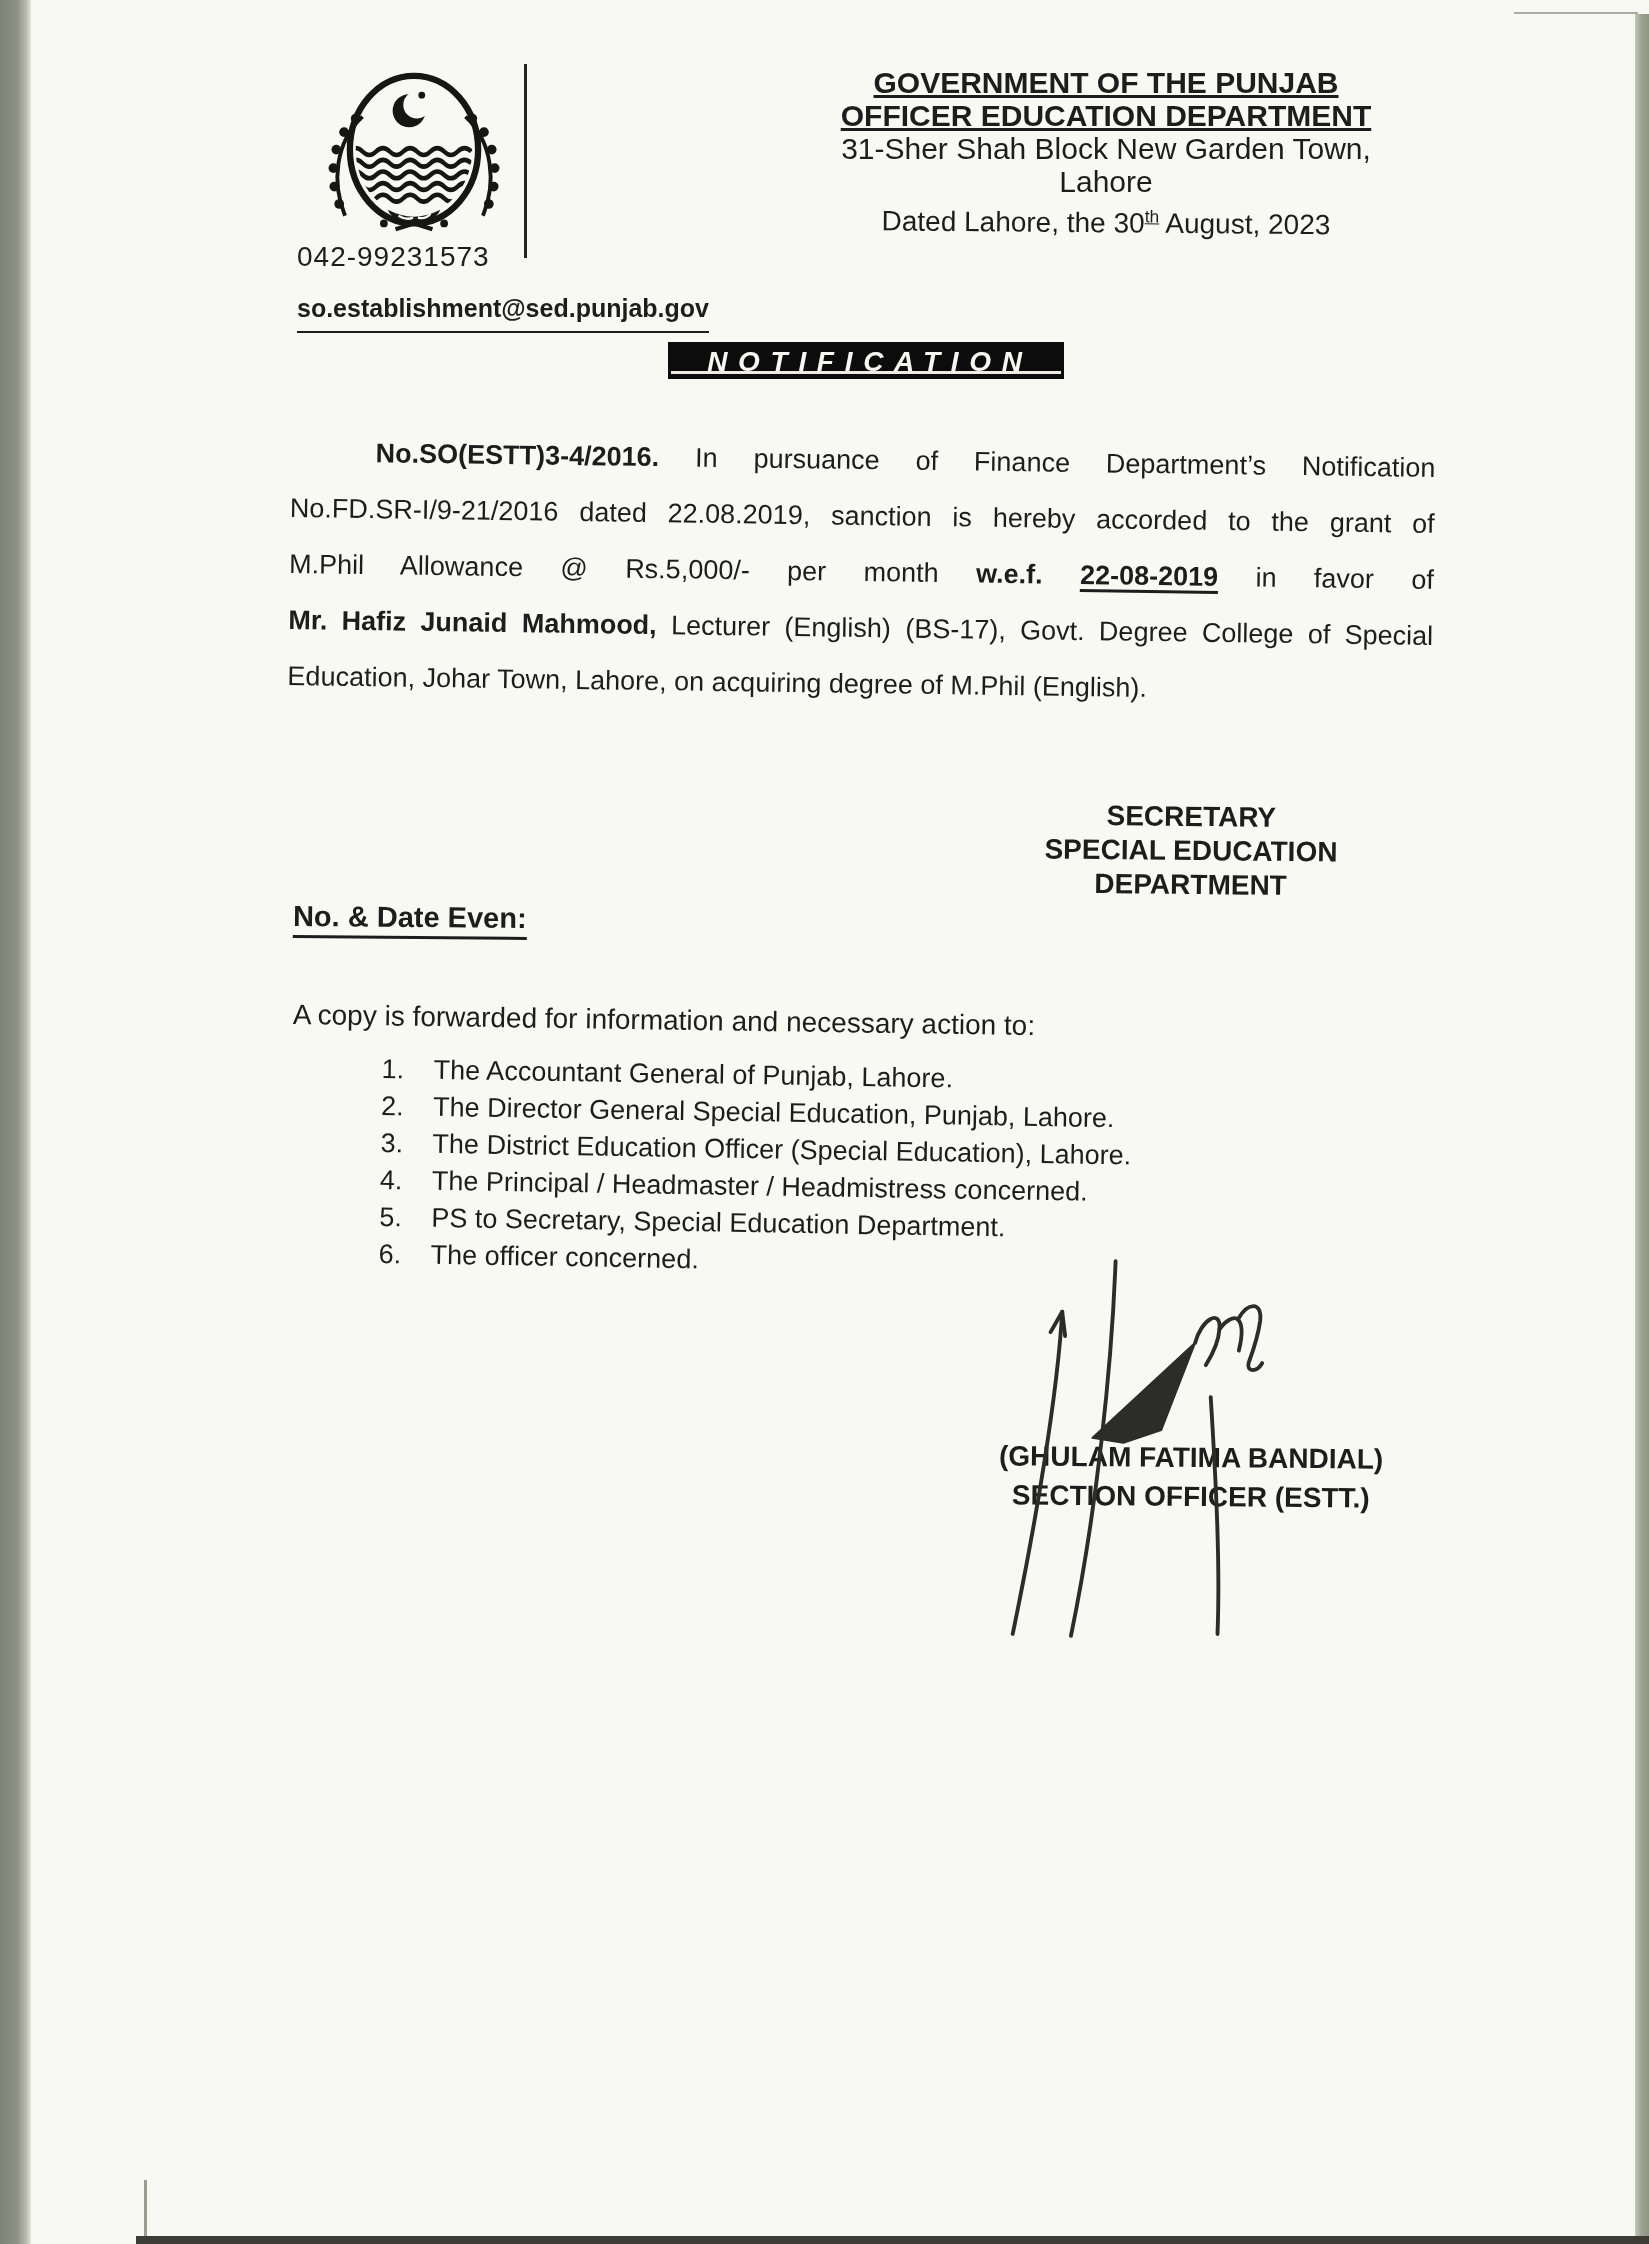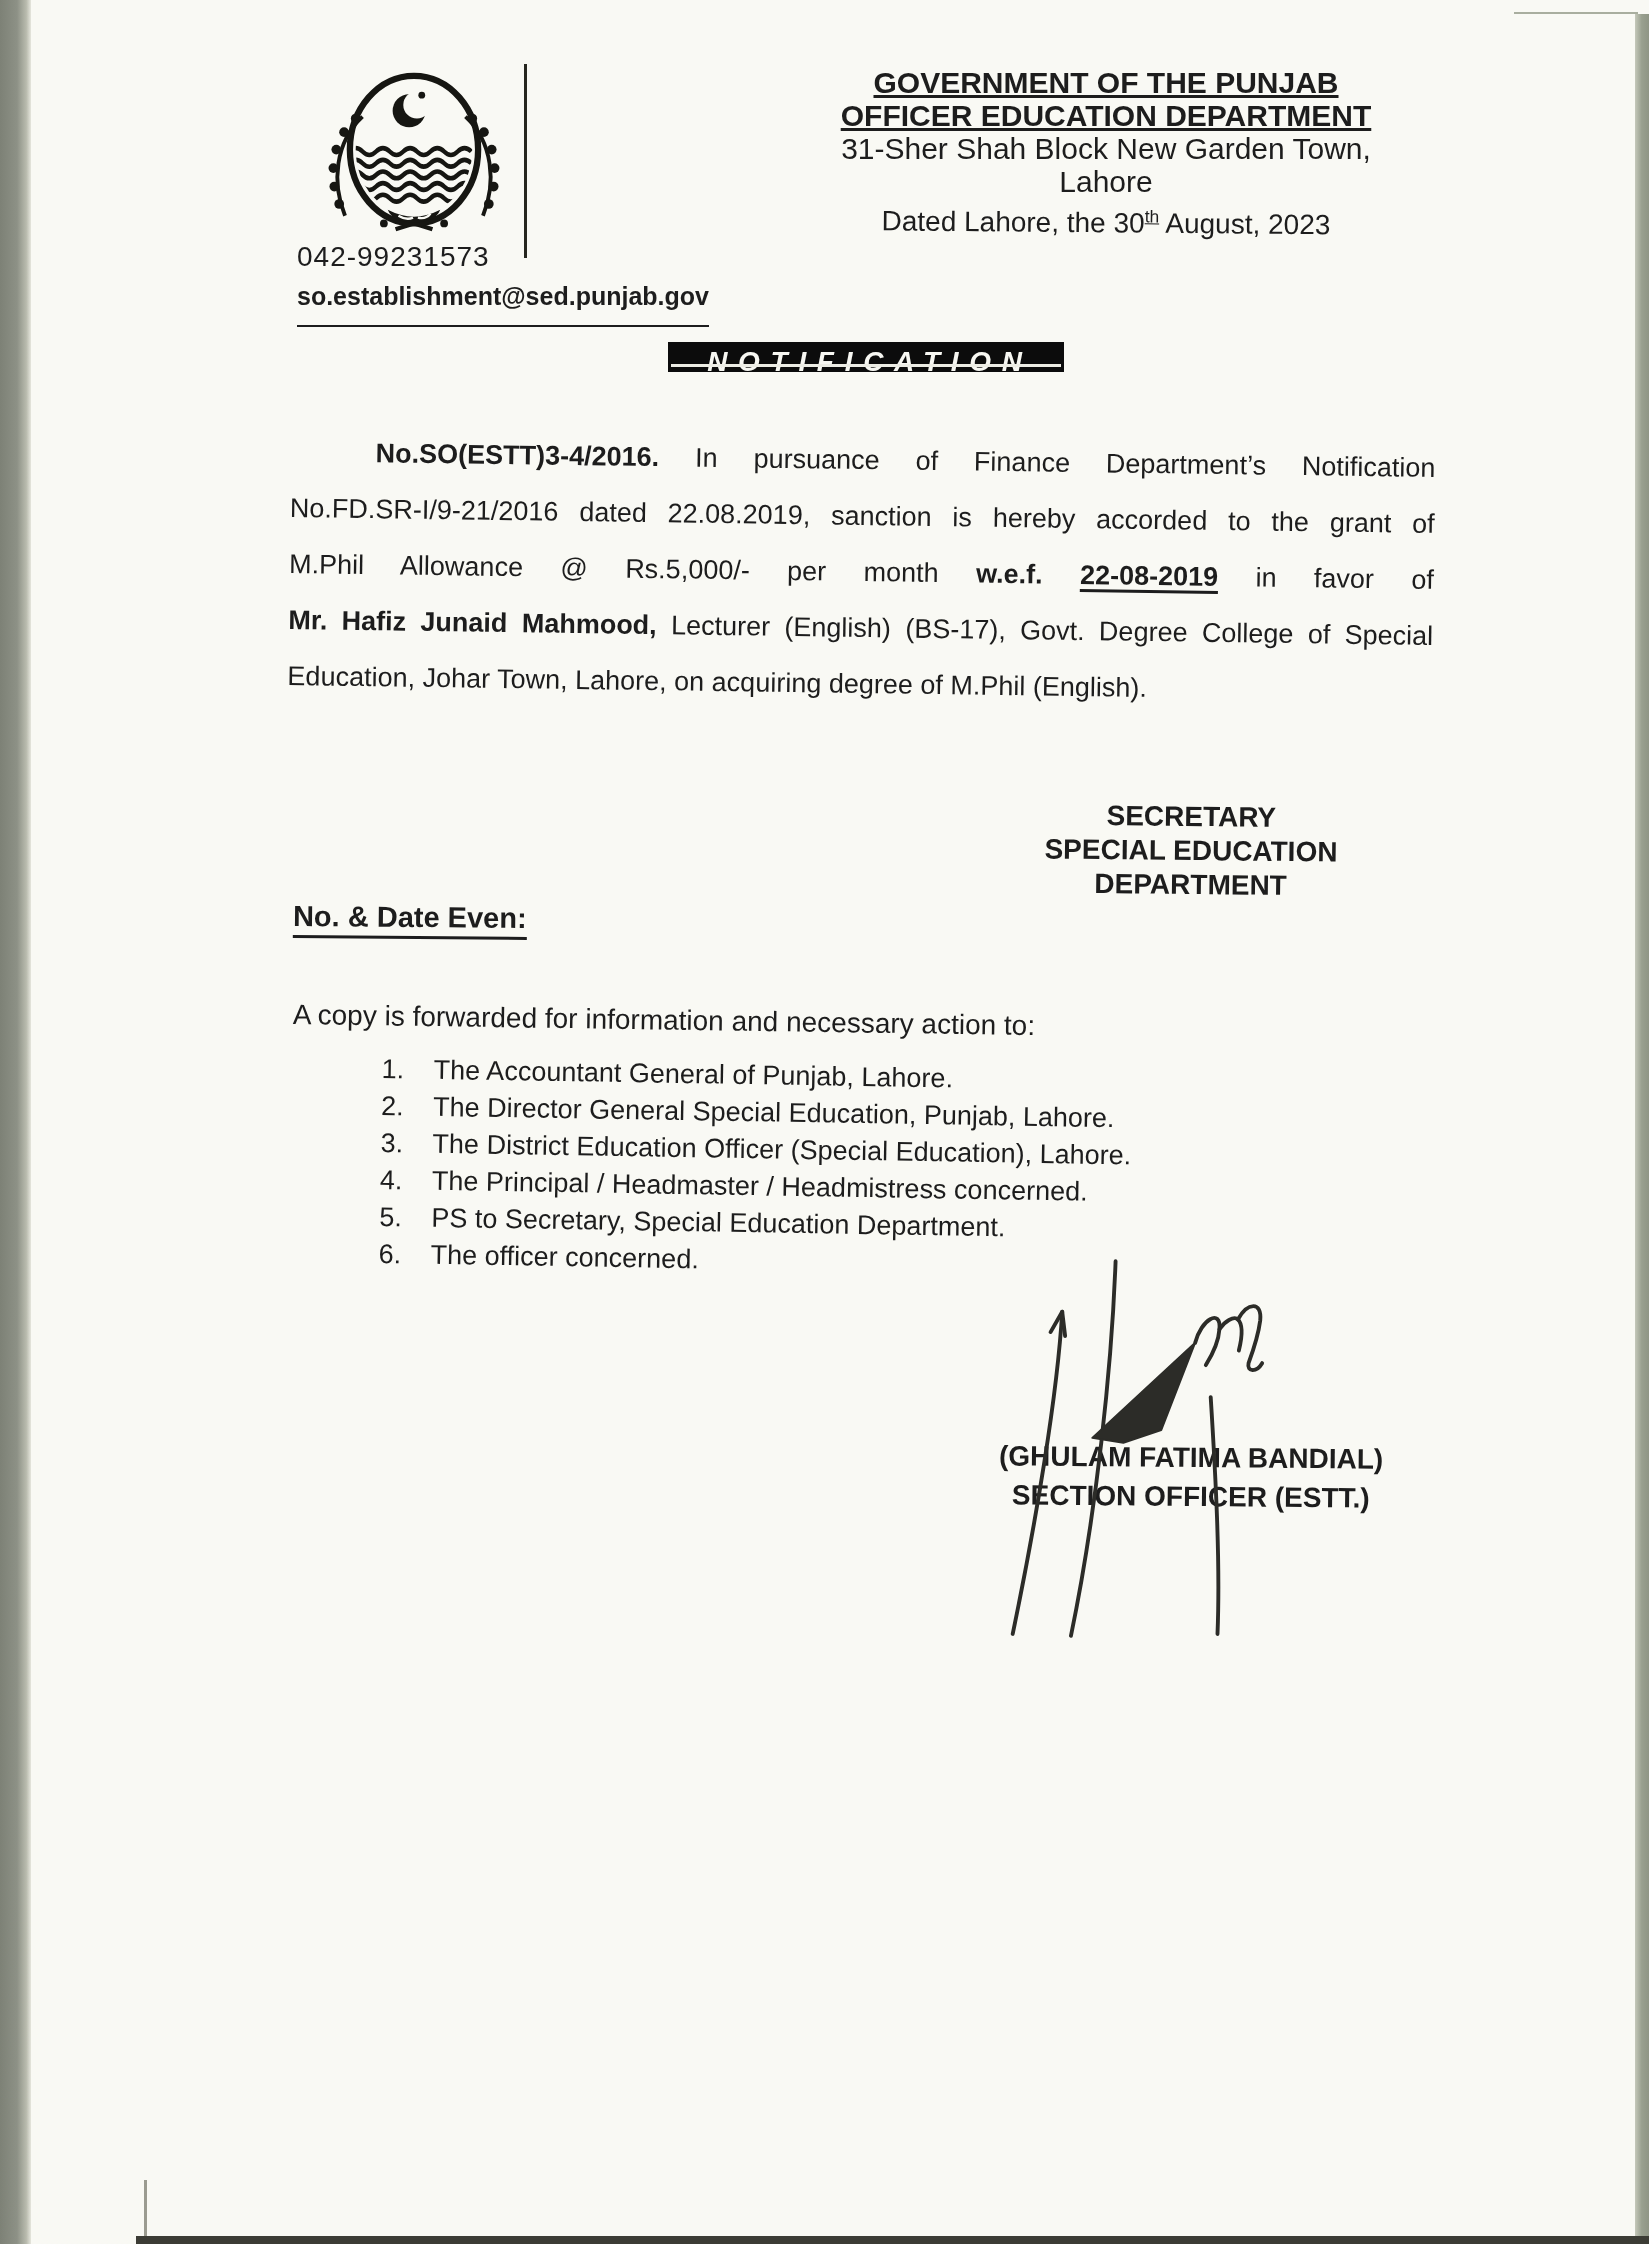--- a/index.html
+++ b/index.html
@@ -15,31 +15,31 @@
     background:linear-gradient(90deg,#c5c8ba 0%,#99a08f 45%,#8e9484 100%);}
   .edge-top-right{position:absolute;top:11.6px;left:1514px;width:124px;height:2.9px;background:#a9ae9f;}
   .edge-bottom{position:absolute;left:136px;right:0;bottom:0;height:7.8px;background:#3c3c35;}
   .mark-bottom-left{position:absolute;left:144px;bottom:7.8px;width:2.9px;height:56px;background:#9b9b90;}
 
   
   .logo{position:absolute;left:312px;top:68px;width:204px;height:171px;}
   .header-divider{position:absolute;left:524px;top:64px;width:2.9px;height:194px;background:#26261f;}
   .contact{position:absolute;left:297px;top:241px;}
   .phone{font-size:28px;font-weight:normal;letter-spacing:1px;}
-  .email{display:inline-block;margin-top:9px;font-size:25px;font-weight:bold;
-    border-bottom:2.9px solid #1d1d1d;padding-bottom:14px;}
+  .email{display:inline-block;margin-top:21px;font-size:25px;font-weight:bold;
+    border-bottom:2.9px solid #1d1d1d;padding-bottom:8px;}
   .org{position:absolute;left:815px;top:66px;width:582px;text-align:center;line-height:33px;}
   .org-line{font-size:30px;font-weight:bold;text-decoration:underline;}
   .org-addr{font-size:30px;font-weight:normal;margin-top:0;text-align:center;}
   .date-line{position:absolute;left:815px;top:206px;width:582px;text-align:center;
     font-size:28px;transform:rotate(0.5deg);}
   .date-line sup{font-size:0.62em;text-decoration:underline;}
 
   
-  .notif-bar{position:absolute;left:668px;top:342px;width:396px;height:30px;background:#0c0c0c;text-align:center;}
+  .notif-bar{position:absolute;left:668px;top:342px;width:396px;height:37px;background:#0c0c0c;text-align:center;}
   .notif-text{display:inline-block;font-style:italic;font-weight:bold;font-size:28px;color:#f7f7f2;
     letter-spacing:10.7px;line-height:40px;padding-left:7.8px;}
   .notif-underline{position:absolute;left:2.9px;right:2.9px;bottom:4.9px;height:2.9px;background:#ededе6;background:#ededе6;background:#ededE6;background:#ededd f;}
   .notif-underline{background:#ecece4;}
 
   
   .para{position:absolute;left:291px;top:424px;width:1145px;font-size:27px;
     transform:rotate(0.8deg);transform-origin:0 0;}
   .pline{height:56px;line-height:56px;text-align:justify;text-align-last:justify;}
   .pline.last{text-align:left;text-align-last:auto;}

